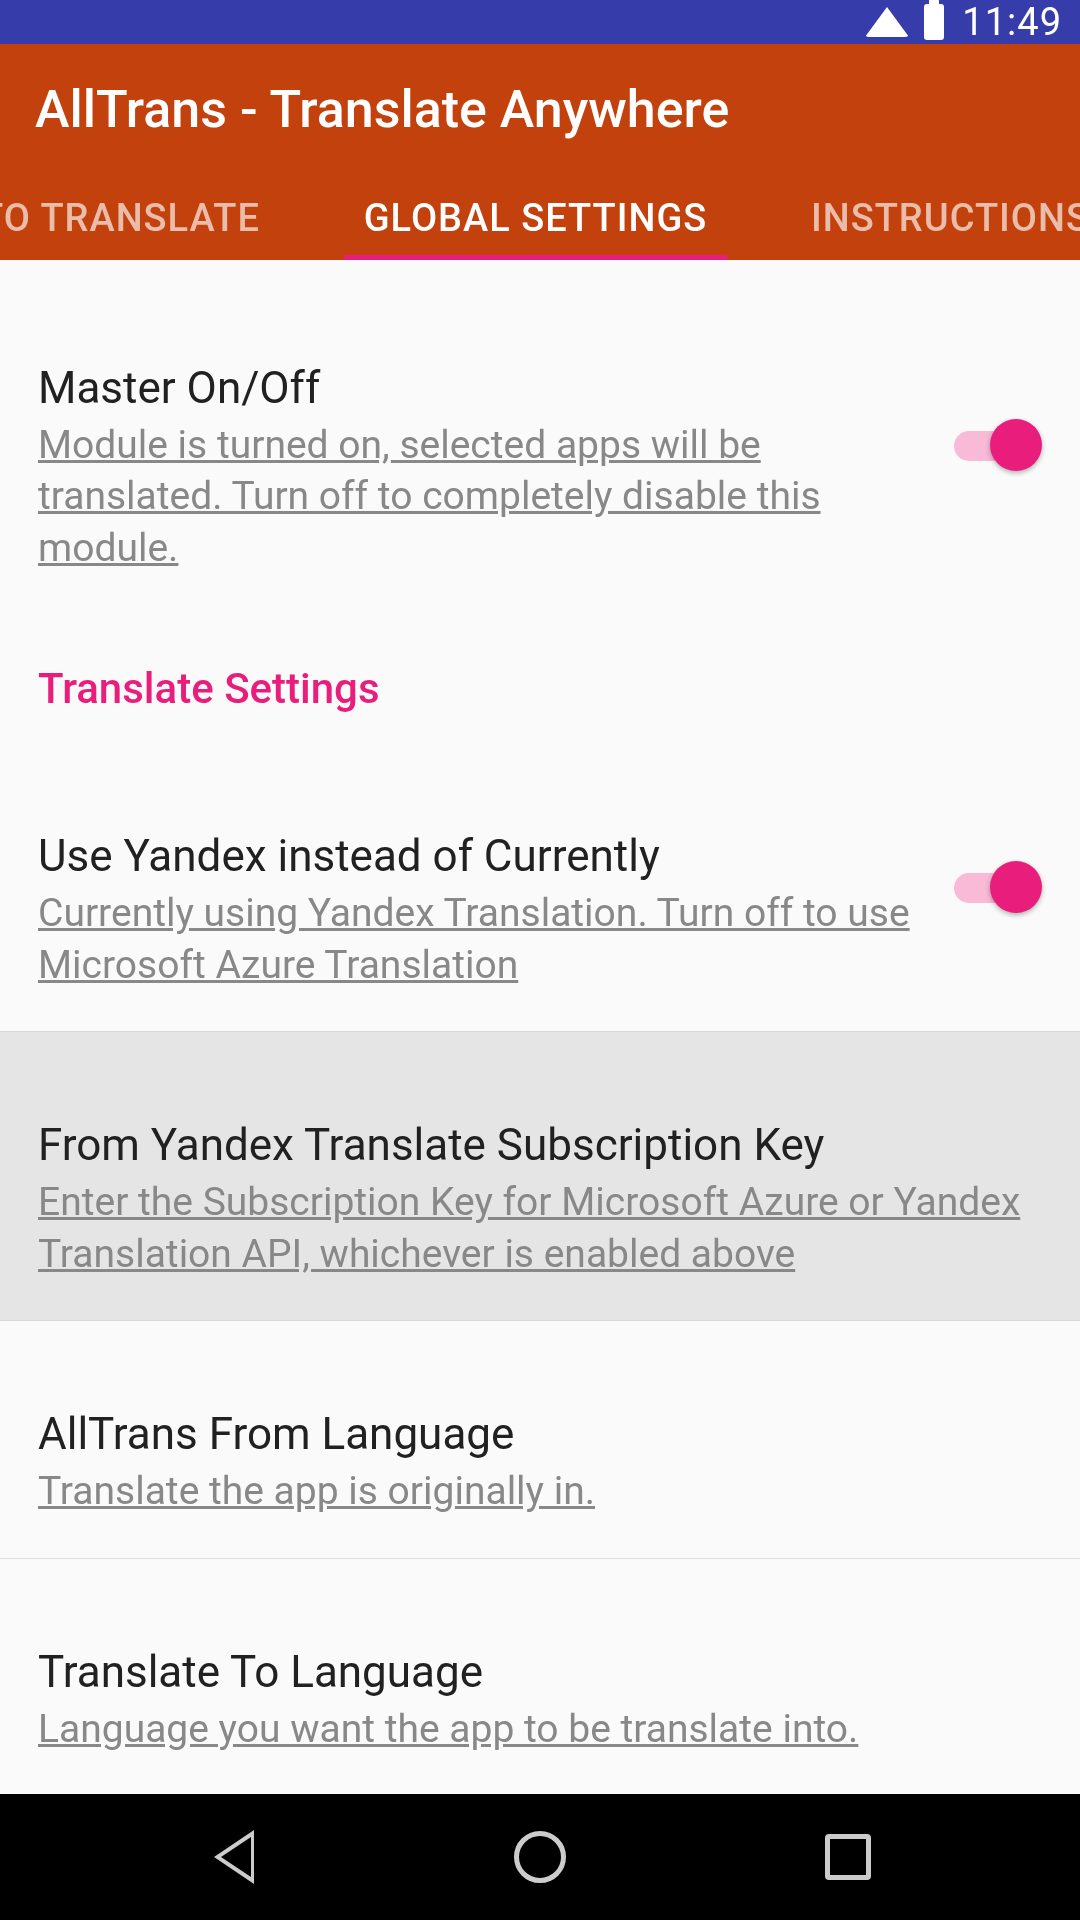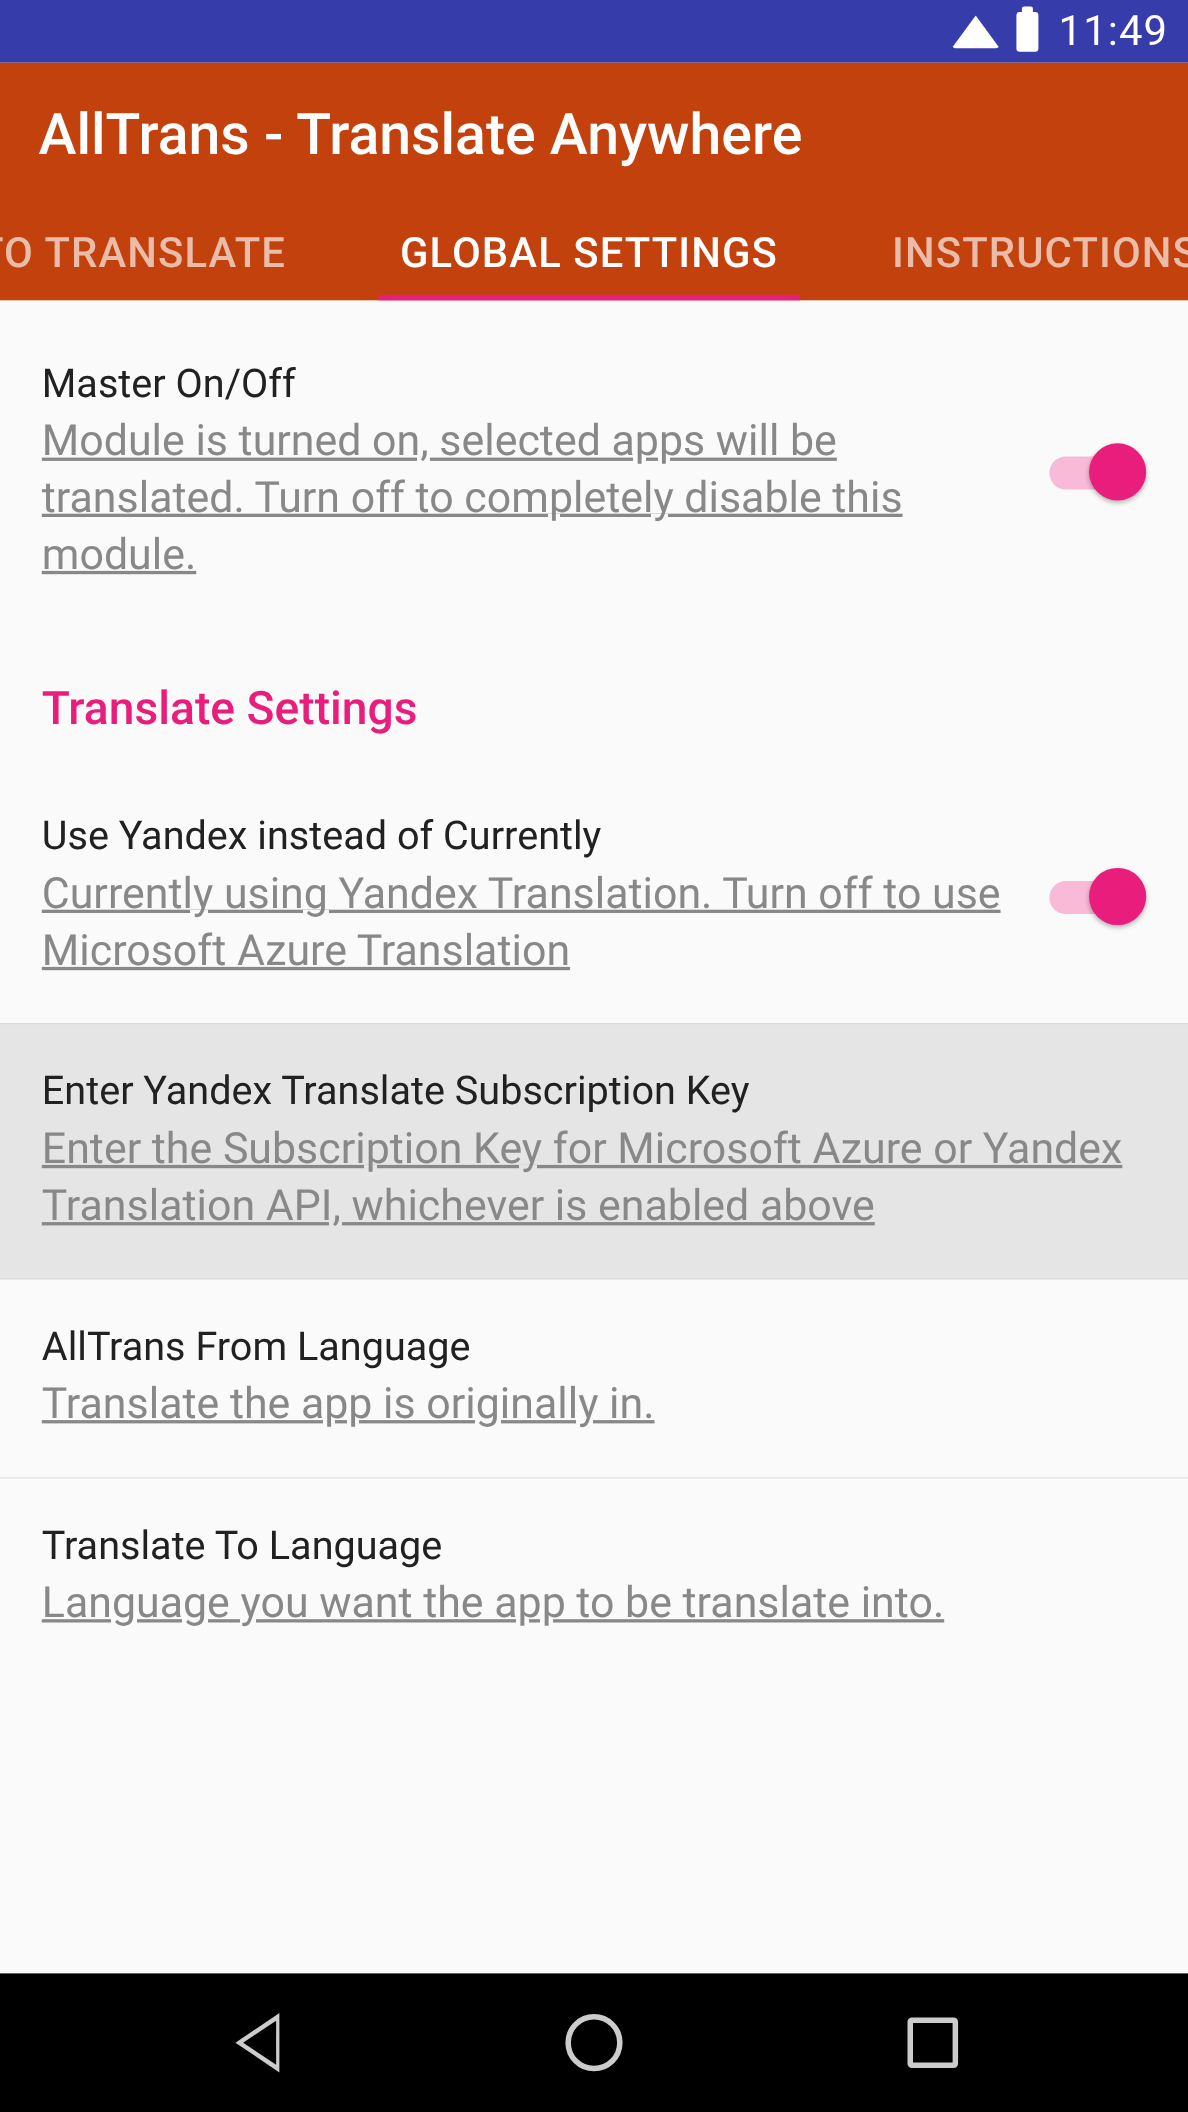--- a/index.html
+++ b/index.html
@@ -12,21 +12,21 @@
     
     body {
       width: 1080px;
       height: 1920px;
       background: #fafafa;
       overflow: hidden;
       position: relative;
     }
     
     .status-bar {
-      height: 57px;
+      height: 44px;
       background: #373cab;
       display: flex;
       align-items: center;
       justify-content: flex-end;
       padding-right: 18px;
       color: white;
       gap: 10px;
     }
     
     .status-bar .wifi-icon {
@@ -152,24 +152,25 @@
     
     .setting-item.bordered {
       border-bottom: 1px solid #e0e0e0;
     }
     
     .setting-text {
       flex: 1;
     }
     
     .setting-title {
-      font-size: 36px;
+      font-size: 44px;
       color: #212121;
       font-weight: 400;
       margin-bottom: 6px;
+      margin-top: 47px;
     }
     
     .setting-subtitle {
       font-size: 39px;
       color: #888;
       line-height: 1.32;
       text-decoration: underline;
     }
     
     .section-header {
@@ -306,21 +307,21 @@
       <div class="setting-subtitle">Currently using Yandex Translation. Turn off to use Microsoft Azure Translation</div>
     </div>
     <div class="toggle">
       <div class="toggle-track"></div>
       <div class="toggle-thumb"></div>
     </div>
   </div>
 
   <div class="setting-item highlighted">
     <div class="setting-text">
-      <div class="setting-title">Enter Yandex Translate Subscription Key</div>
+      <div class="setting-title">From Yandex Translate Subscription Key</div>
       <div class="setting-subtitle">Enter the Subscription Key for Microsoft Azure or Yandex Translation API, whichever is enabled above</div>
     </div>
   </div>
 
   <div class="setting-item bordered">
     <div class="setting-text">
       <div class="setting-title">AllTrans From Language</div>
       <div class="setting-subtitle">Translate the app is originally in.</div>
     </div>
   </div>

